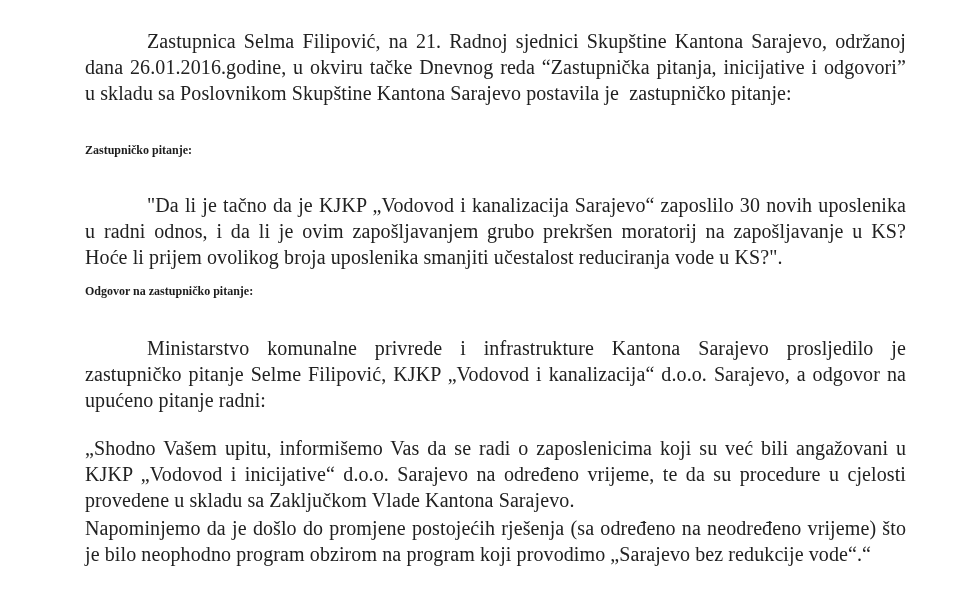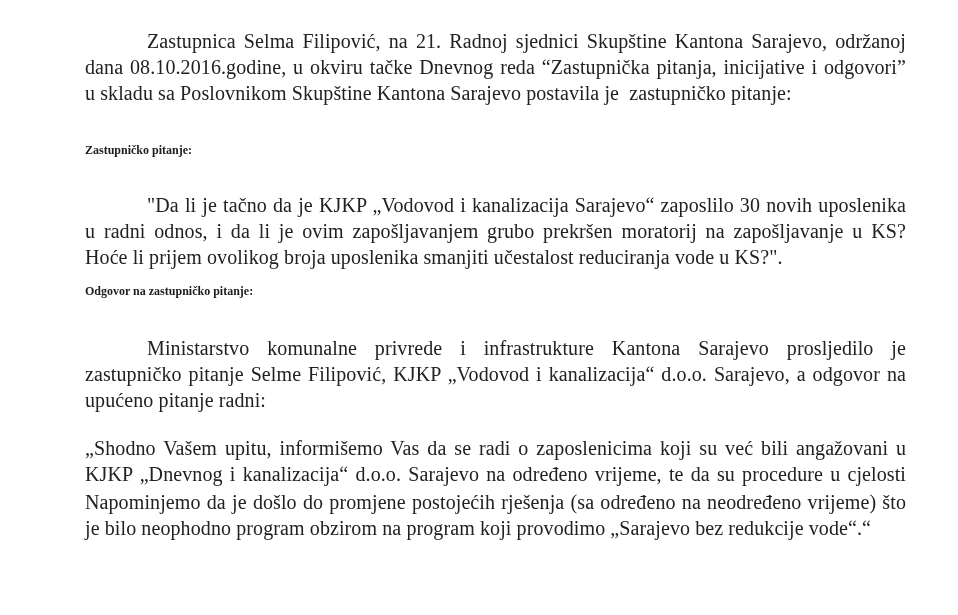--- a/index.html
+++ b/index.html
@@ -47,21 +47,21 @@
   #p4 { margin-top: 22px; }
   #p5 { margin-top: 2px; }
 </style>
 </head>
 <body>
 
 <div class="page">
 
   <div class="para" id="p1">
     <div class="line first-indent">Zastupnica Selma Filipović, na 21. Radnoj sjednici Skupštine Kantona Sarajevo, održanoj</div>
-    <div class="line">dana 08.10.2016.godine, u okviru tačke Dnevnog reda “Zastupnička pitanja, inicijative i odgovori”</div>
+    <div class="line">dana 26.01.2016.godine, u okviru tačke Dnevnog reda “Zastupnička pitanja, inicijative i odgovori”</div>
     <div class="line last">u skladu sa Poslovnikom Skupštine Kantona Sarajevo postavila je  zastupničko pitanje:</div>
   </div>
 
   <div class="heading" id="h1">Zastupničko pitanje:</div>
 
   <div class="para" id="p2">
     <div class="line first-indent">"Da li je tačno da je KJKP „Vodovod i kanalizacija Sarajevo“ zaposlilo 30 novih uposlenika</div>
     <div class="line">u radni odnos, i da li je ovim zapošljavanjem grubo prekršen moratorij na zapošljavanje u KS?</div>
     <div class="line last">Hoće li prijem ovolikog broja uposlenika smanjiti učestalost reduciranja vode u KS?".</div>
   </div>
@@ -69,21 +69,22 @@
   <div class="heading" id="h2">Odgovor na zastupničko pitanje:</div>
 
   <div class="para" id="p3">
     <div class="line first-indent">Ministarstvo  komunalne  privrede  i  infrastrukture  Kantona  Sarajevo  prosljedilo  je</div>
     <div class="line">zastupničko pitanje Selme Filipović, KJKP „Vodovod i kanalizacija“ d.o.o. Sarajevo, a odgovor na</div>
     <div class="line last">upućeno pitanje radni:</div>
   </div>
 
   <div class="para" id="p4">
     <div class="line">„Shodno Vašem upitu, informišemo Vas da se radi o zaposlenicima koji su već bili angažovani u</div>
-    <div class="line">KJKP „Dnevnog i kanalizacija“ d.o.o. Sarajevo na određeno vrijeme, te da su procedure u cjelosti</div>
+    <div class="line">KJKP „Vodovod i inicijative“ d.o.o. Sarajevo na određeno vrijeme, te da su procedure u cjelosti</div>
+    <div class="line last">provedene u skladu sa Zaključkom Vlade Kantona Sarajevo.</div>
   </div>
 
   <div class="para" id="p5">
     <div class="line">Napominjemo da je došlo do promjene postojećih rješenja (sa određeno na neodređeno vrijeme) što</div>
     <div class="line last">je bilo neophodno program obzirom na program koji provodimo „Sarajevo bez redukcije vode“.“</div>
   </div>
 
 </div>
 
 </body></html>

